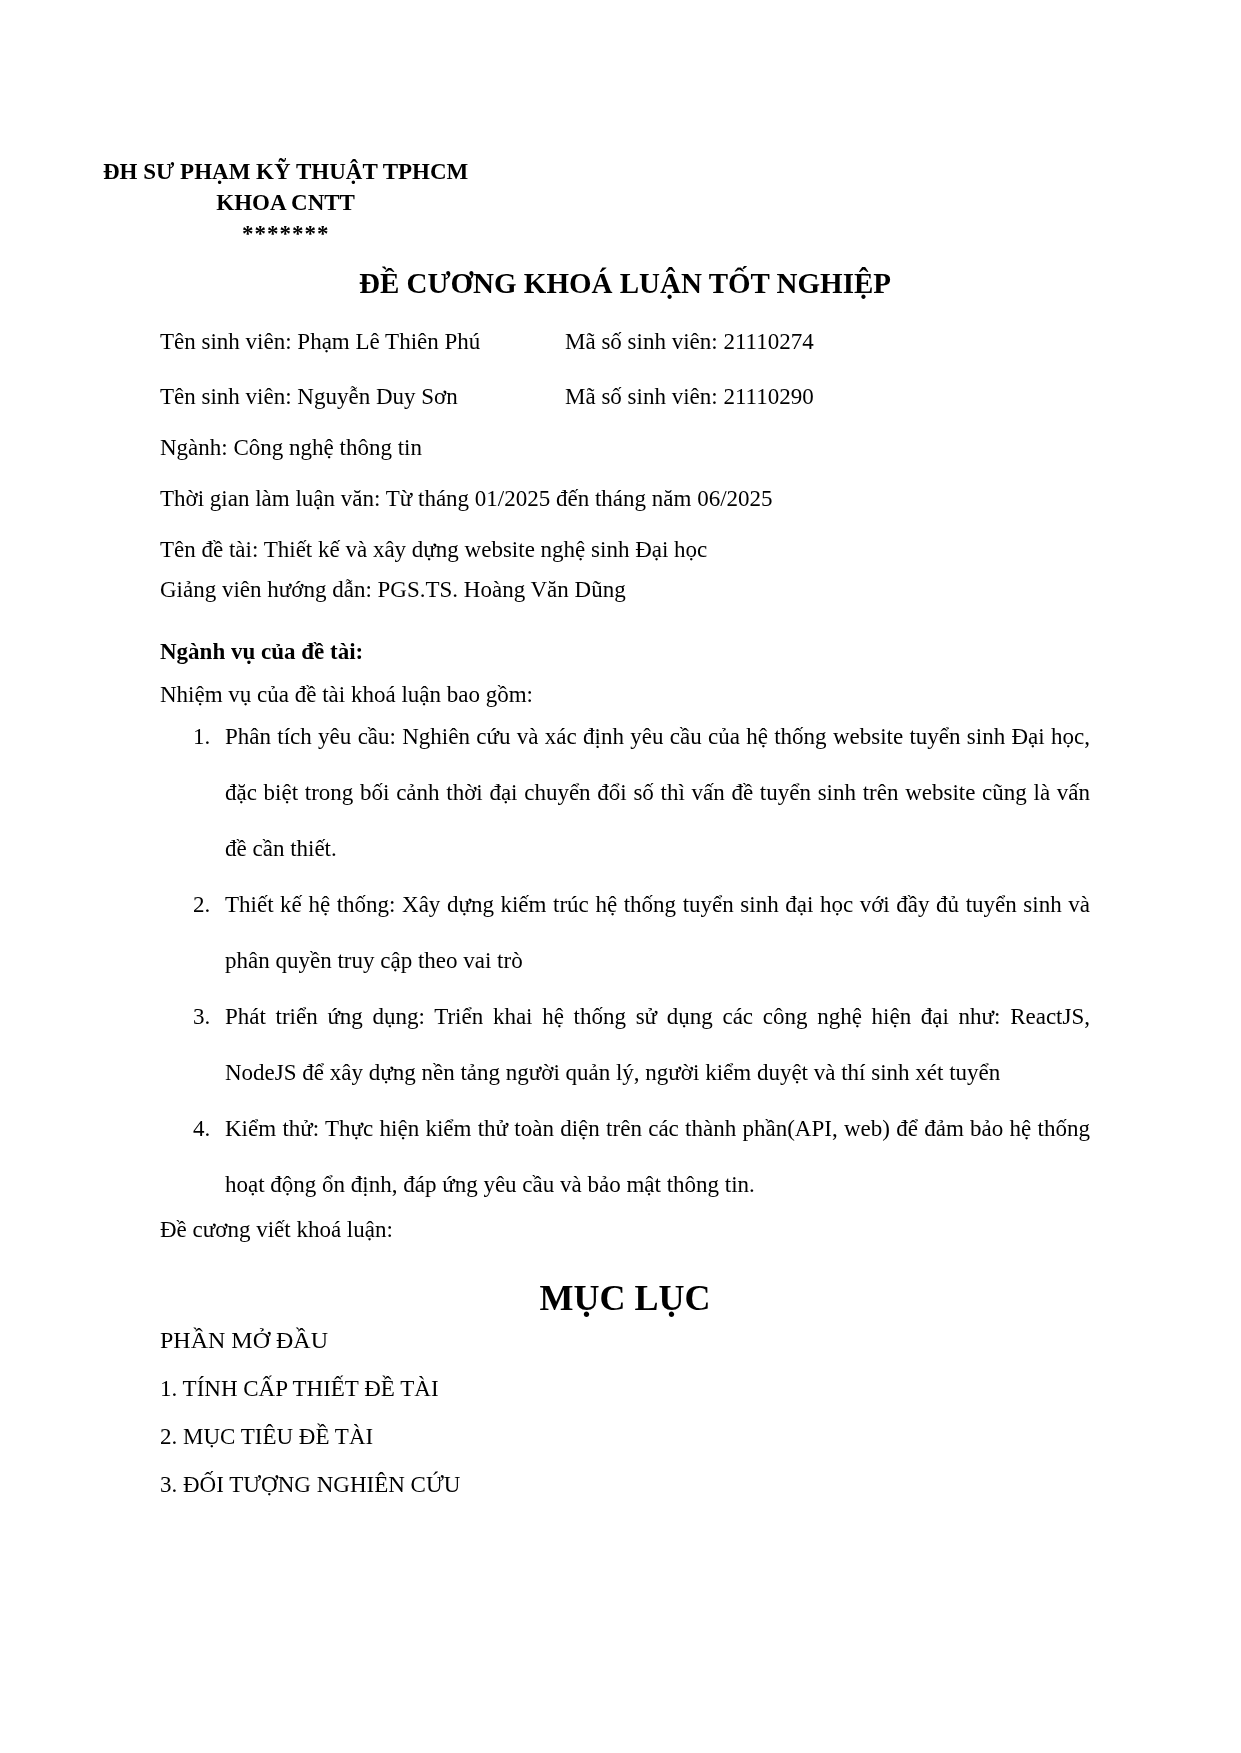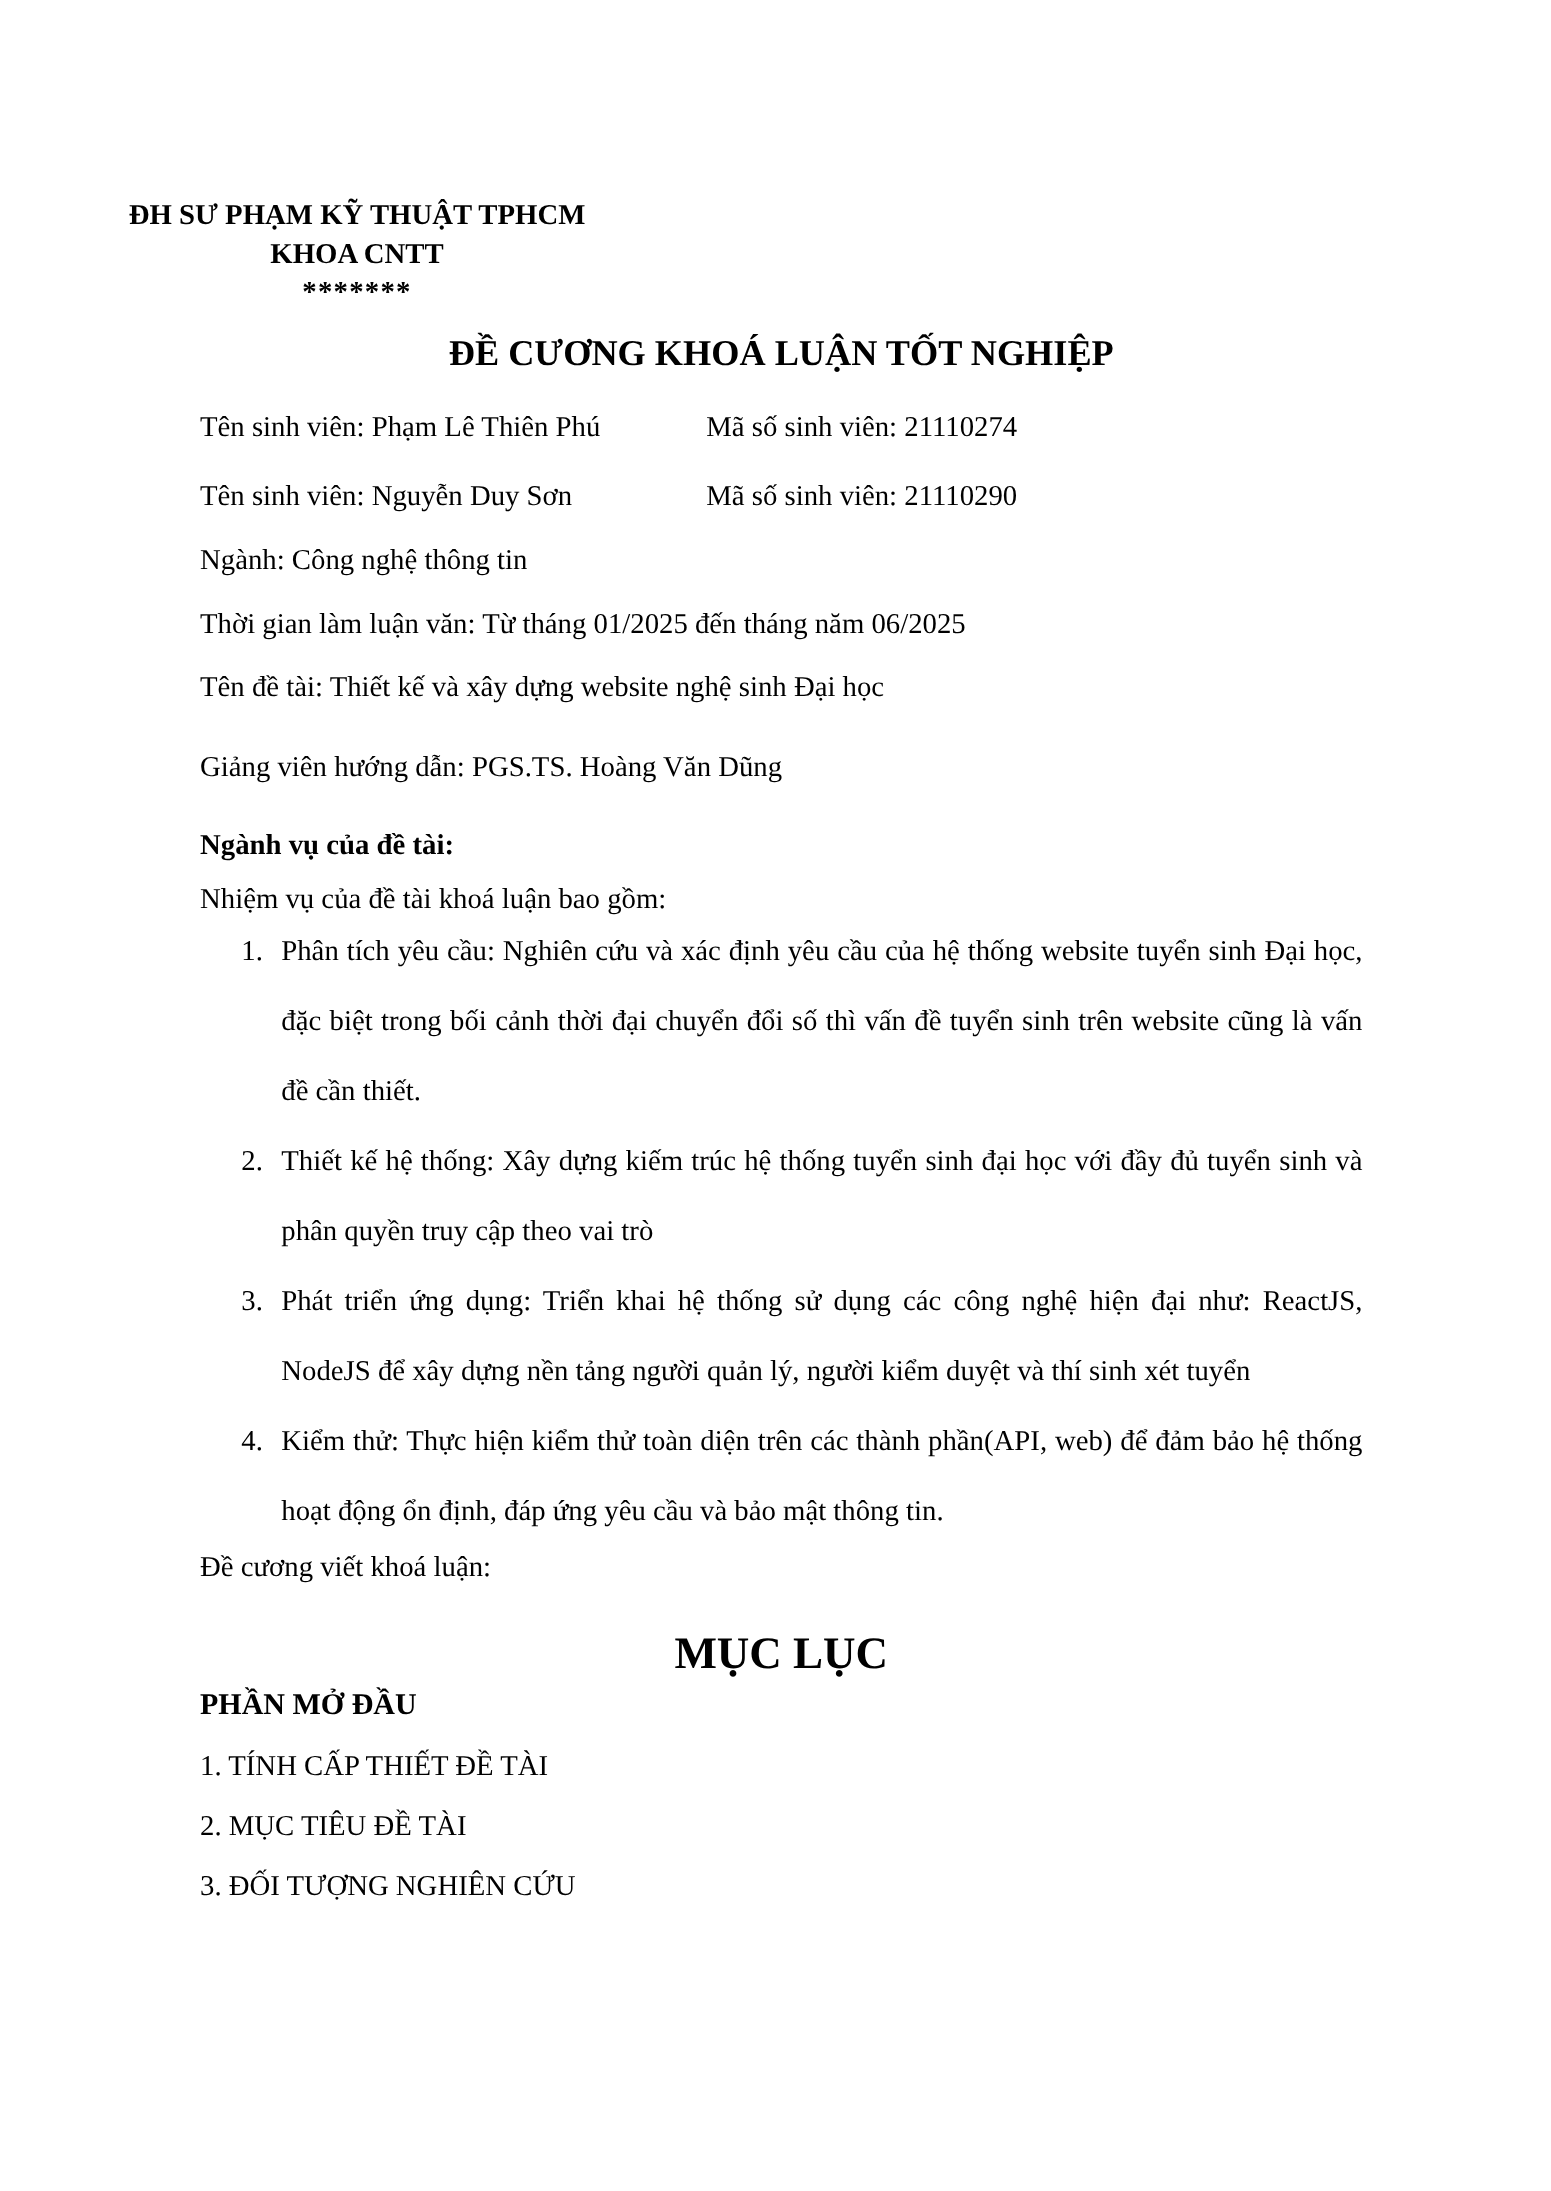--- a/index.html
+++ b/index.html
@@ -49,21 +49,21 @@
   }
   .student-col1 {
     width: 405px;
     flex: none;
   }
   .field {
     margin: 23px 0 0 0;
     line-height: 28px;
   }
   .field.tight {
-    margin-top: 36px;
+    margin-top: 12px;
   }
   .tasks-heading {
     margin: 33px 0 0 0;
     font-weight: bold;
     line-height: 29px;
   }
   .tasks-intro {
     margin: 14px 0 0 0;
     line-height: 29px;
   }
@@ -91,21 +91,21 @@
   }
   .toc-title {
     margin: 36px 0 0 0;
     text-align: center;
     font-size: 36px;
     font-weight: bold;
     line-height: 36px;
   }
   .toc-section {
     margin: 9px 0 0 0;
-    font-weight: bold;
+    font-weight: normal;
     font-size: 24px;
     line-height: 31px;
   }
   .toc-item {
     margin: 17px 0 0 0;
     line-height: 31px;
   }
 </style>
 </head>
 <body>

